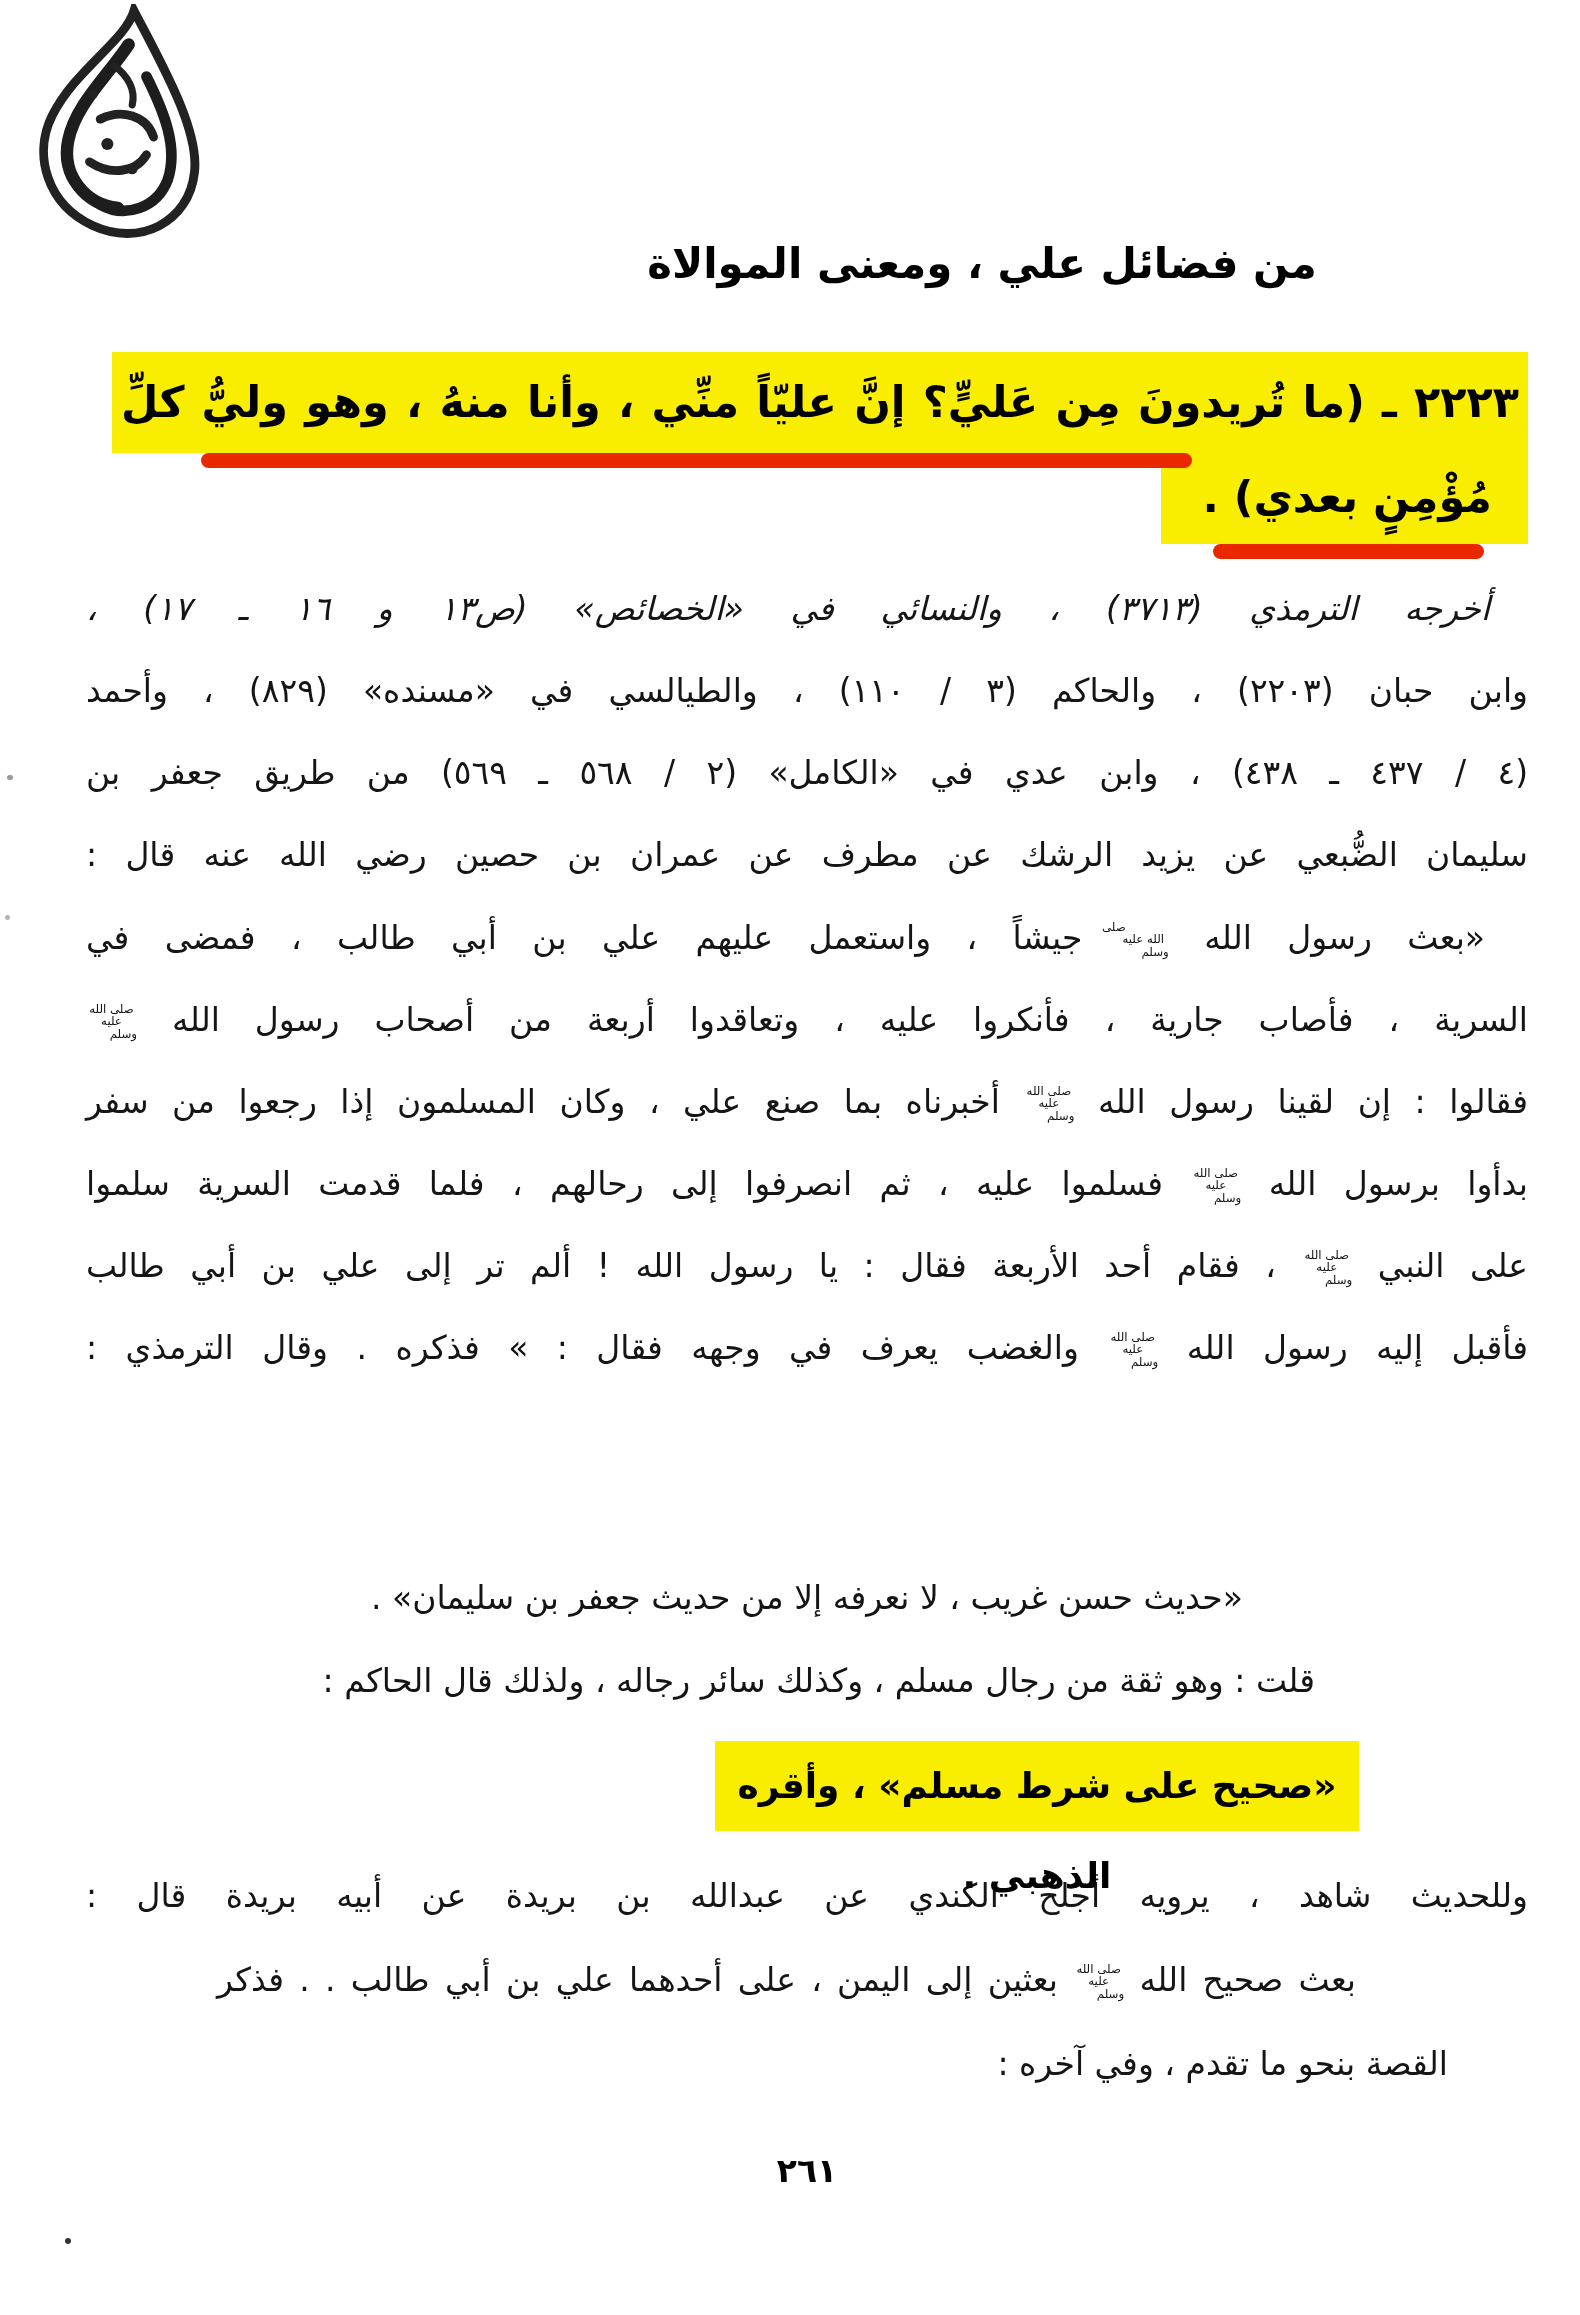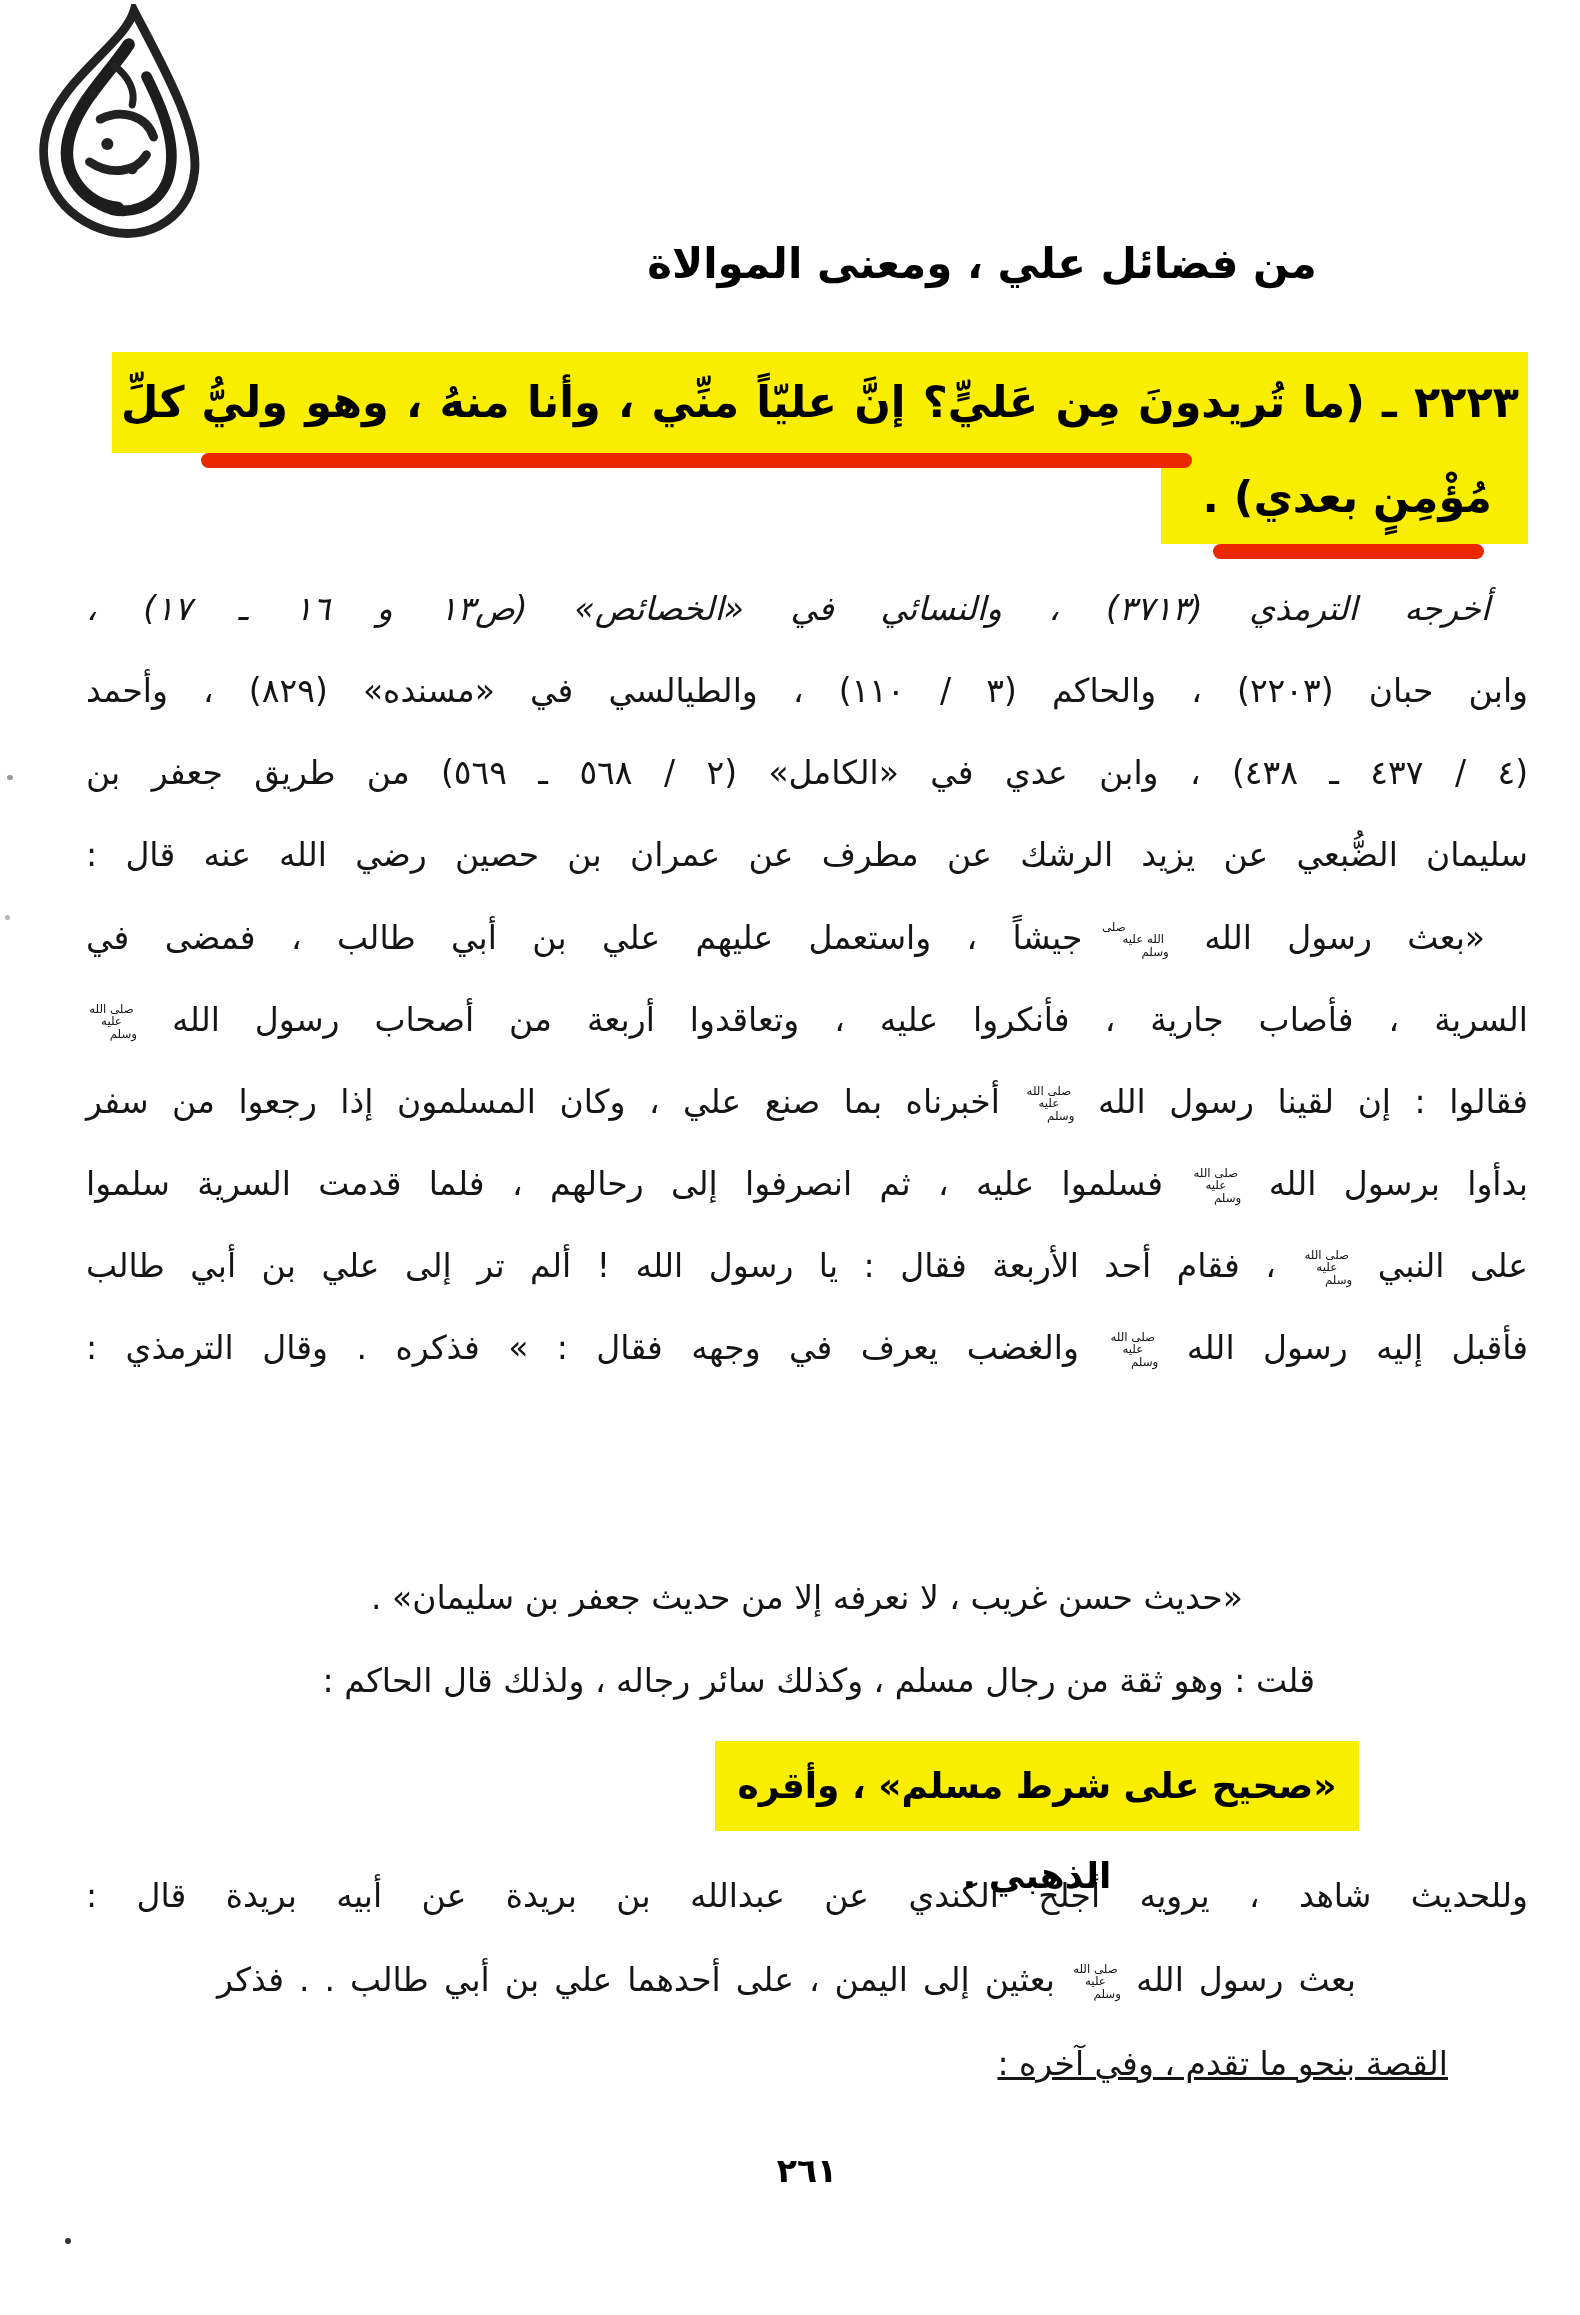--- a/index.html
+++ b/index.html
@@ -61,21 +61,21 @@
   }
   .hakim{
     position:absolute;top:1741px;left:715px;width:644px;height:90px;
     line-height:90px;text-align:center;
     font-size:36px;font-weight:bold;color:#000;
     z-index:2;
   }
   .shahid{top:1854px;}
   .shahid .tline{line-height:84px;height:84px;}
   .shahid .tline:nth-child(2){margin-right:172px;margin-left:131px;}
-  .shahid .tline:nth-child(3){text-align:right;text-align-last:right;margin-right:80px;text-decoration:underline;}
+  .shahid .tline:nth-child(3){text-align:right;text-align-last:right;margin-right:80px;}
   
   .saw{
     display:inline-block;width:51px;font-size:11.8px;line-height:1.05;
     text-align:center;vertical-align:middle;font-weight:normal;
     white-space:normal;color:#111;
   }
   
   .pagenum{
     position:absolute;top:2130px;right:52px;left:86px;
     text-align:center;font-size:33px;font-weight:bold;
@@ -130,21 +130,21 @@
     </div>
 
   <div class="grade">«حديث حسن غريب ، لا نعرفه إلا من حديث جعفر بن سليمان» .</div>
 
   <div class="qultu">قلت : وهو ثقة من رجال مسلم ، وكذلك سائر رجاله ، ولذلك قال الحاكم :</div>
 
   <div class="hakim hl-yellow" style="background: rgb(250, 238, 0);">«صحيح على شرط مسلم» ، وأقره الذهبي .</div>
 
   <div class="bodytxt shahid">
       <div class="tline"><span>وللحديث شاهد ، يرويه أجلح الكندي عن عبدالله بن بريدة عن أبيه بريدة قال :</span></div>
-      <div class="tline"><span>بعث رسول الله </span><span class="saw">صلى الله عليه وسلم</span><span> بعثين إلى اليمن ، على أحدهما علي بن أبي طالب . . فذكر</span></div>
+      <div class="tline"><span>بعث صحيح الله </span><span class="saw">صلى الله عليه وسلم</span><span> بعثين إلى اليمن ، على أحدهما علي بن أبي طالب . . فذكر</span></div>
       <div class="tline"><span>القصة بنحو ما تقدم ، وفي آخره :</span></div>
     </div>
 
   <div class="pagenum">٢٦١</div>
 
   <div class="speck speck1"></div>
   <div class="speck speck2"></div>
   <div class="speck speck3"></div>
 
 </div>

